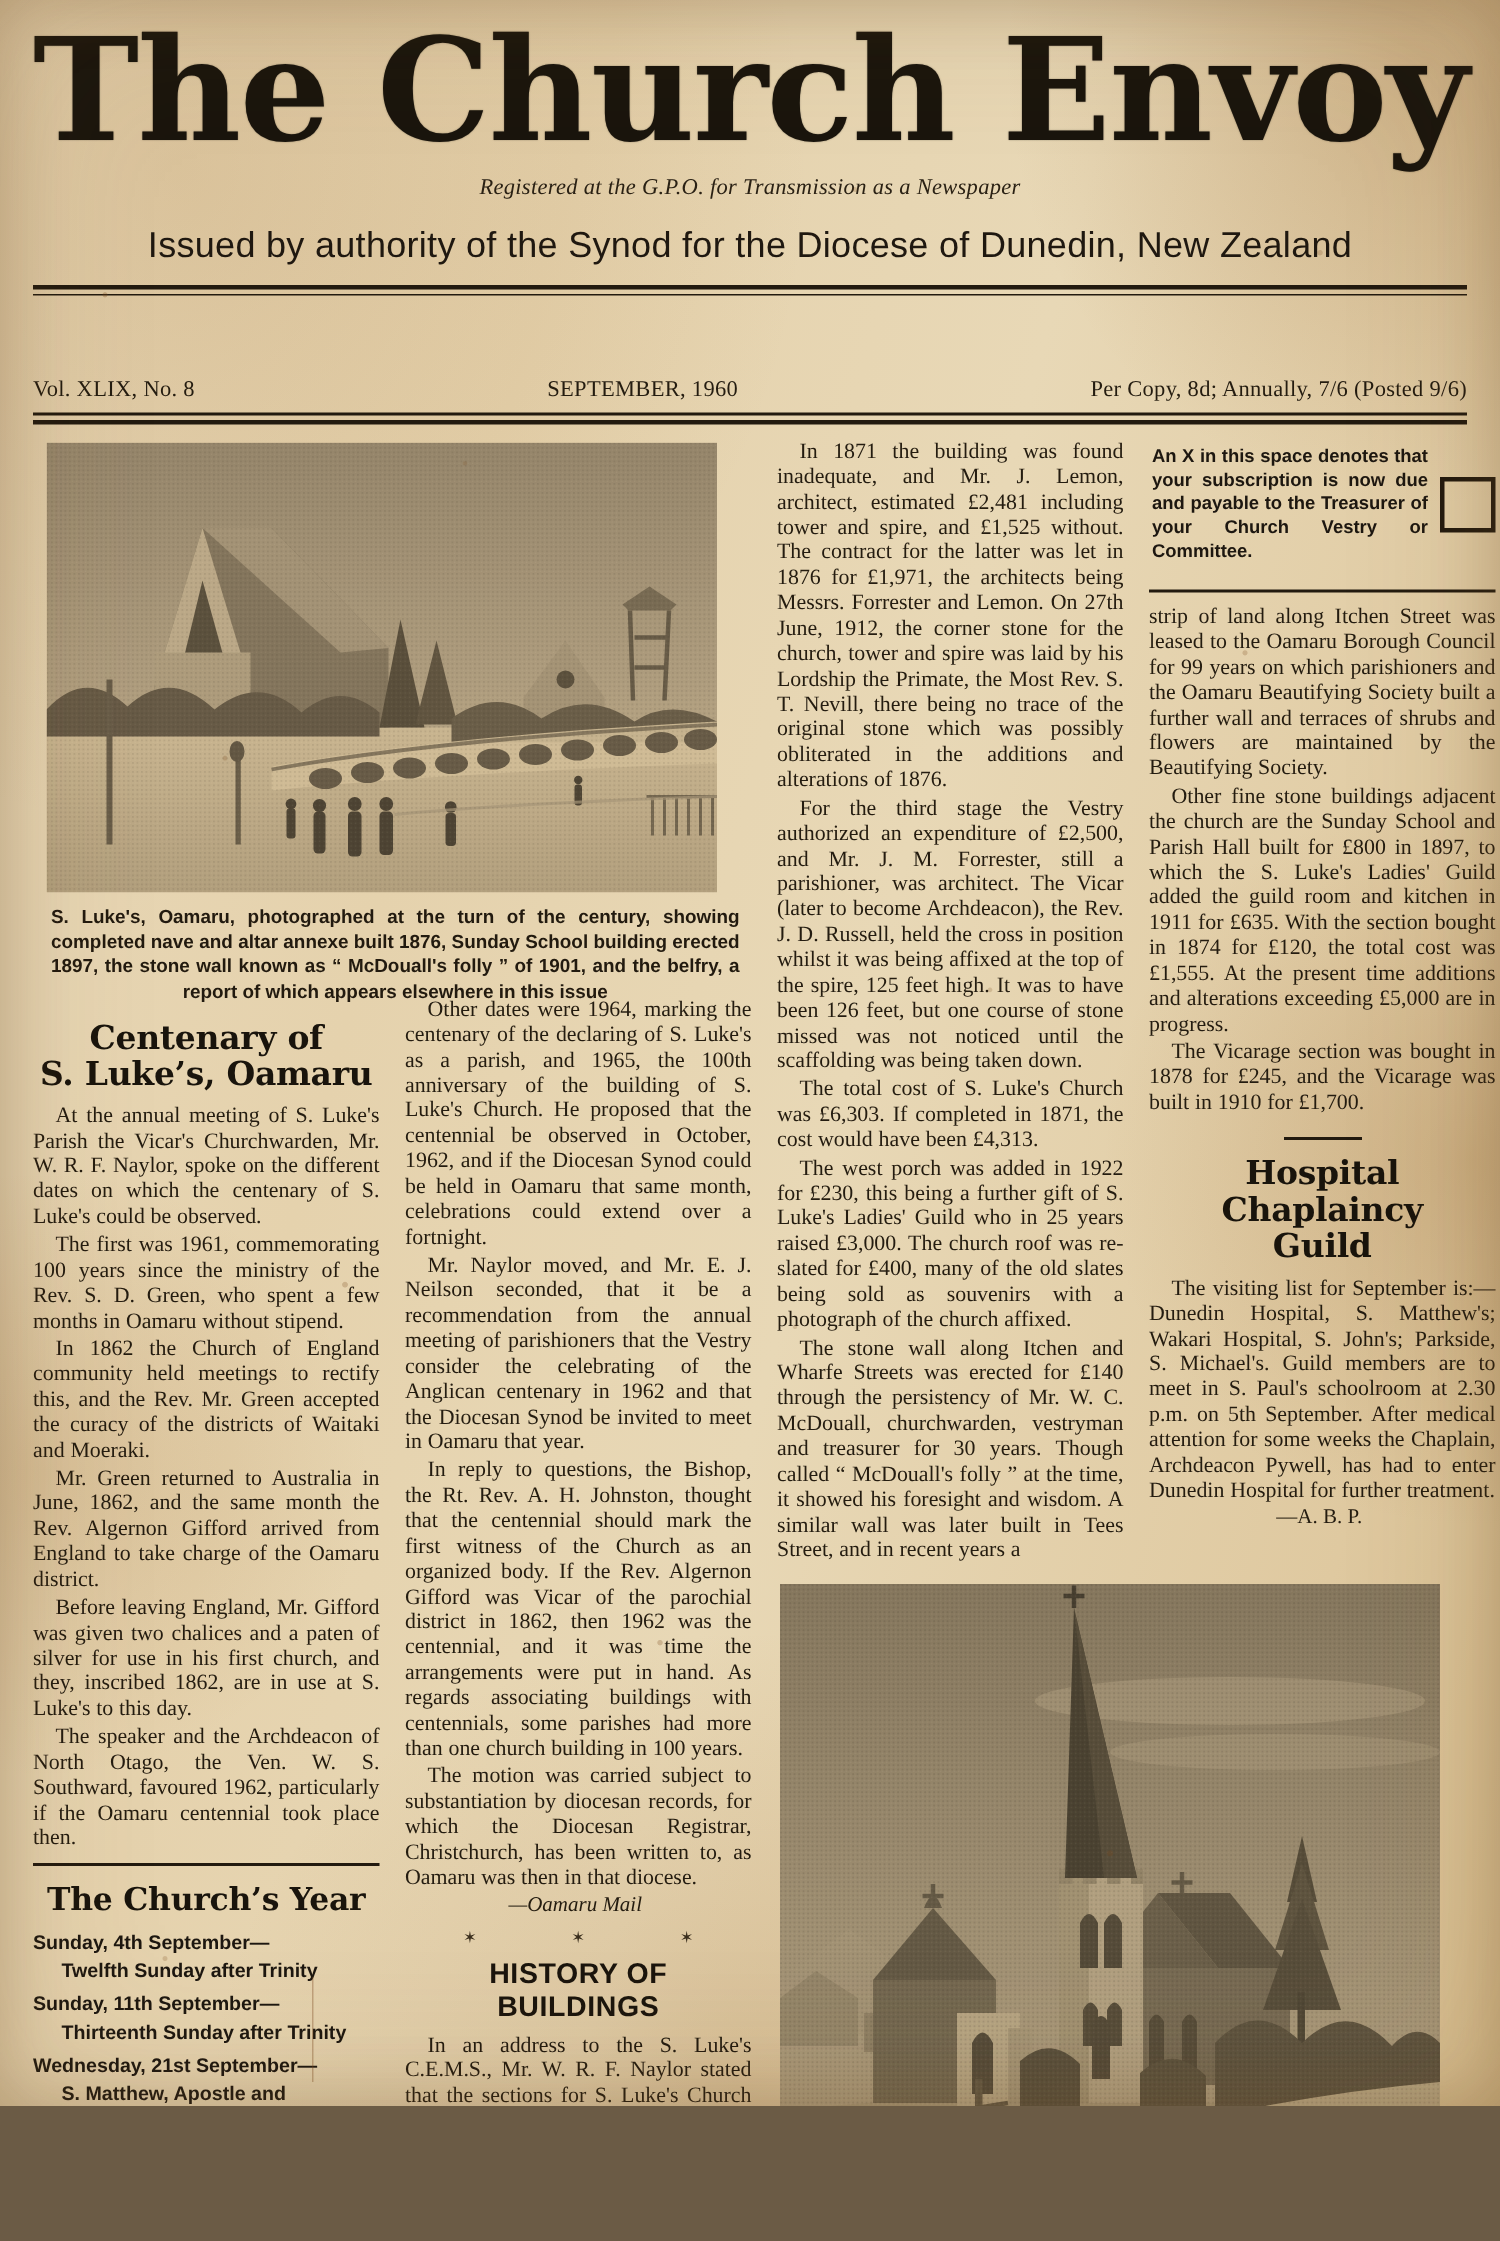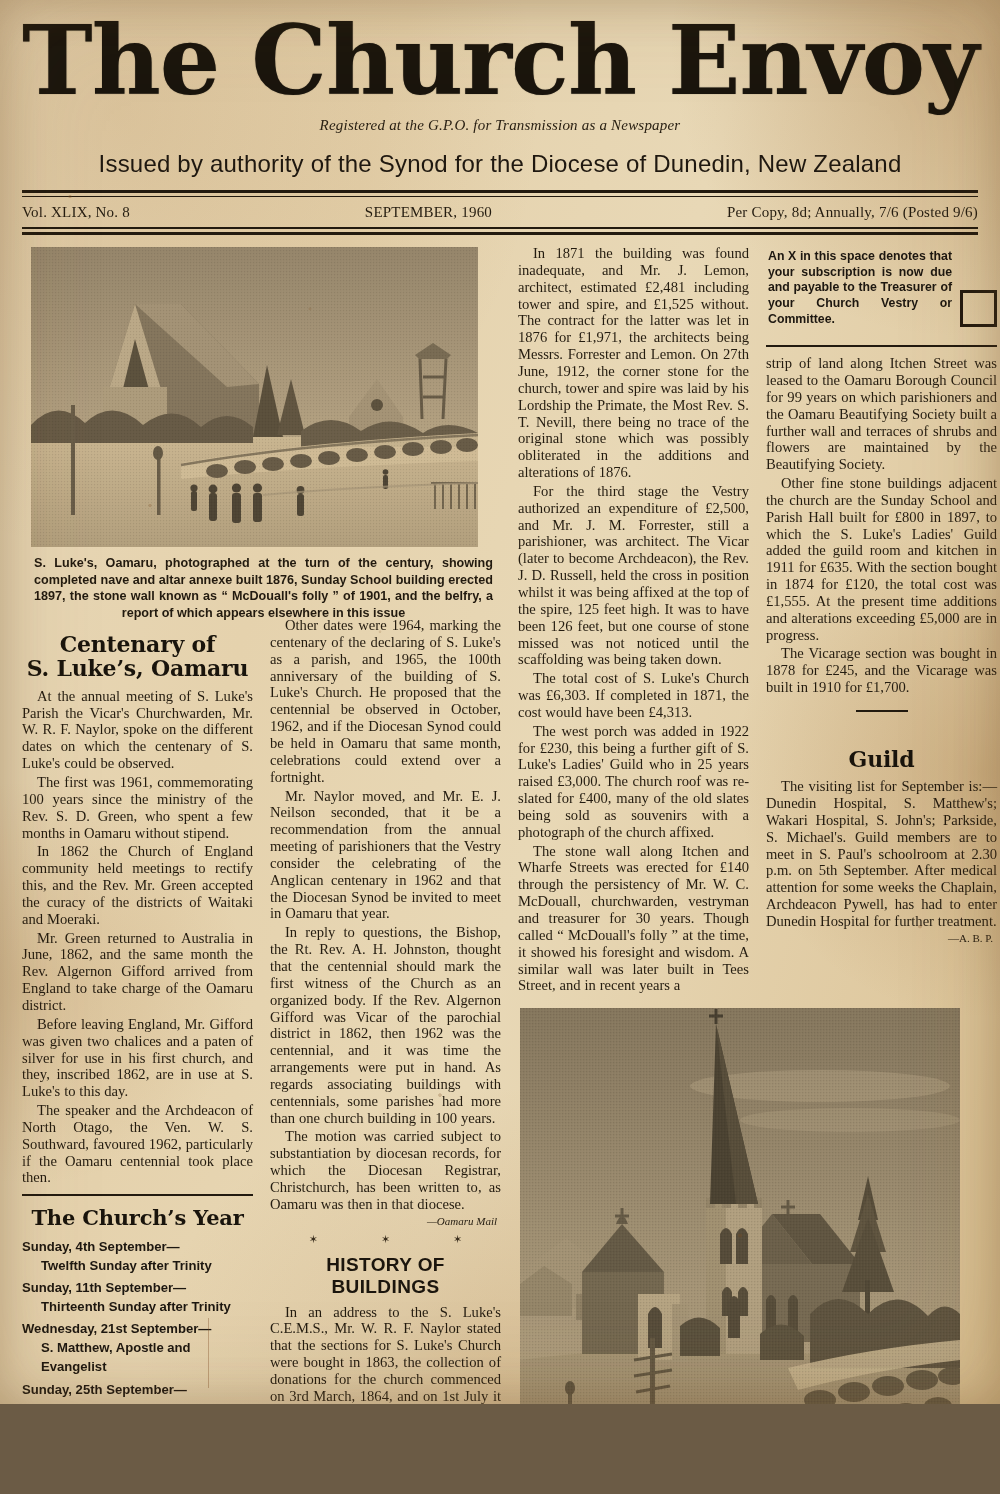--- a/index.html
+++ b/index.html
@@ -82,20 +82,21 @@
     border-bottom: 1.5px solid #221a0f;
     height: 3px;
   }
   .volline {
     display: flex;
     justify-content: space-between;
     align-items: center;
     font-size: 15px;
     padding: 7px 22px 6px 22px;
     letter-spacing: .2px;
+    margin-top: 48px;
   }
   .rule-double2 {
     margin: 0 22px 0 22px;
     border-top: 2px solid #221a0f;
     border-bottom: 3px solid #221a0f;
     height: 3px;
   }
 
   
   .content {
@@ -162,23 +163,23 @@
   }
   .stars {
     text-align: center;
     letter-spacing: 26px;
     font-size: 11px;
     margin: 6px 0 2px 0;
     color: #3a2e1d;
     padding-left: 26px;
   }
   .signoff {
-    text-align: right;
+    text-align: center;
     font-style: italic;
-    font-size: 11px;
+    font-size: 14px;
     margin: 2px 0 0 0;
     padding-right: 4px;
   }
   .signoff.roman { font-style: normal; }
 
   hr.sec {
     border: 0;
     border-top: 2.5px solid #221a0f;
     margin: 8px 0 2px 0;
   }
@@ -201,21 +202,21 @@
     font-size: 13.1px;
     line-height: 1.46;
     color: #1d1710;
   }
   .year-item { margin-bottom: 3px; }
   .year-sub { padding-left: 19px; }
 
   
   .subs-box {
     display: flex;
-    align-items: flex-end;
+    align-items: center;
     gap: 8px;
     padding: 4px 0 6px 2px;
   }
   .subs-text {
     font-family: "Liberation Sans", "DejaVu Sans", sans-serif;
     font-weight: 700;
     font-size: 12.3px;
     line-height: 1.27;
     text-align: justify;
     flex: 1;
@@ -564,21 +565,21 @@
       <hr class="thin">
       <div class="spacer-col4"></div>
 
       <p class="body cont">strip of land along Itchen Street was leased to the Oamaru Borough Council for 99 years on which parishioners and the Oamaru Beautifying Society built a further wall and terraces of shrubs and flowers are maintained by the Beautifying Society.</p>
       <p class="body">Other fine stone buildings adjacent the church are the Sunday School and Parish Hall built for £800 in 1897, to which the S. Luke's Ladies' Guild added the guild room and kitchen in 1911 for £635. With the section bought in 1874 for £120, the total cost was £1,555. At the present time additions and alterations exceeding £5,000 are in progress.</p>
       <p class="body">The Vicarage section was bought in 1878 for £245, and the Vicarage was built in 1910 for £1,700.</p>
 
       <hr class="short">
 
       <h2 class="blackhead">
-        <br>
+        <span>Hospital Chaplaincy</span><br>
         <span>Guild</span>
       </h2>
 
       <p class="body">The visiting list for September is:—Dunedin Hospital, S. Matthew's; Wakari Hospital, S. John's; Parkside, S. Michael's. Guild members are to meet in S. Paul's schoolroom at 2.30 p.m. on 5th September. After medical attention for some weeks the Chaplain, Archdeacon Pywell, has had to enter Dunedin Hospital for further treatment.</p>
       <p class="signoff roman">—A. B. P.</p>
     </div>
 
   </div>
 
   <div class="crease"></div>

